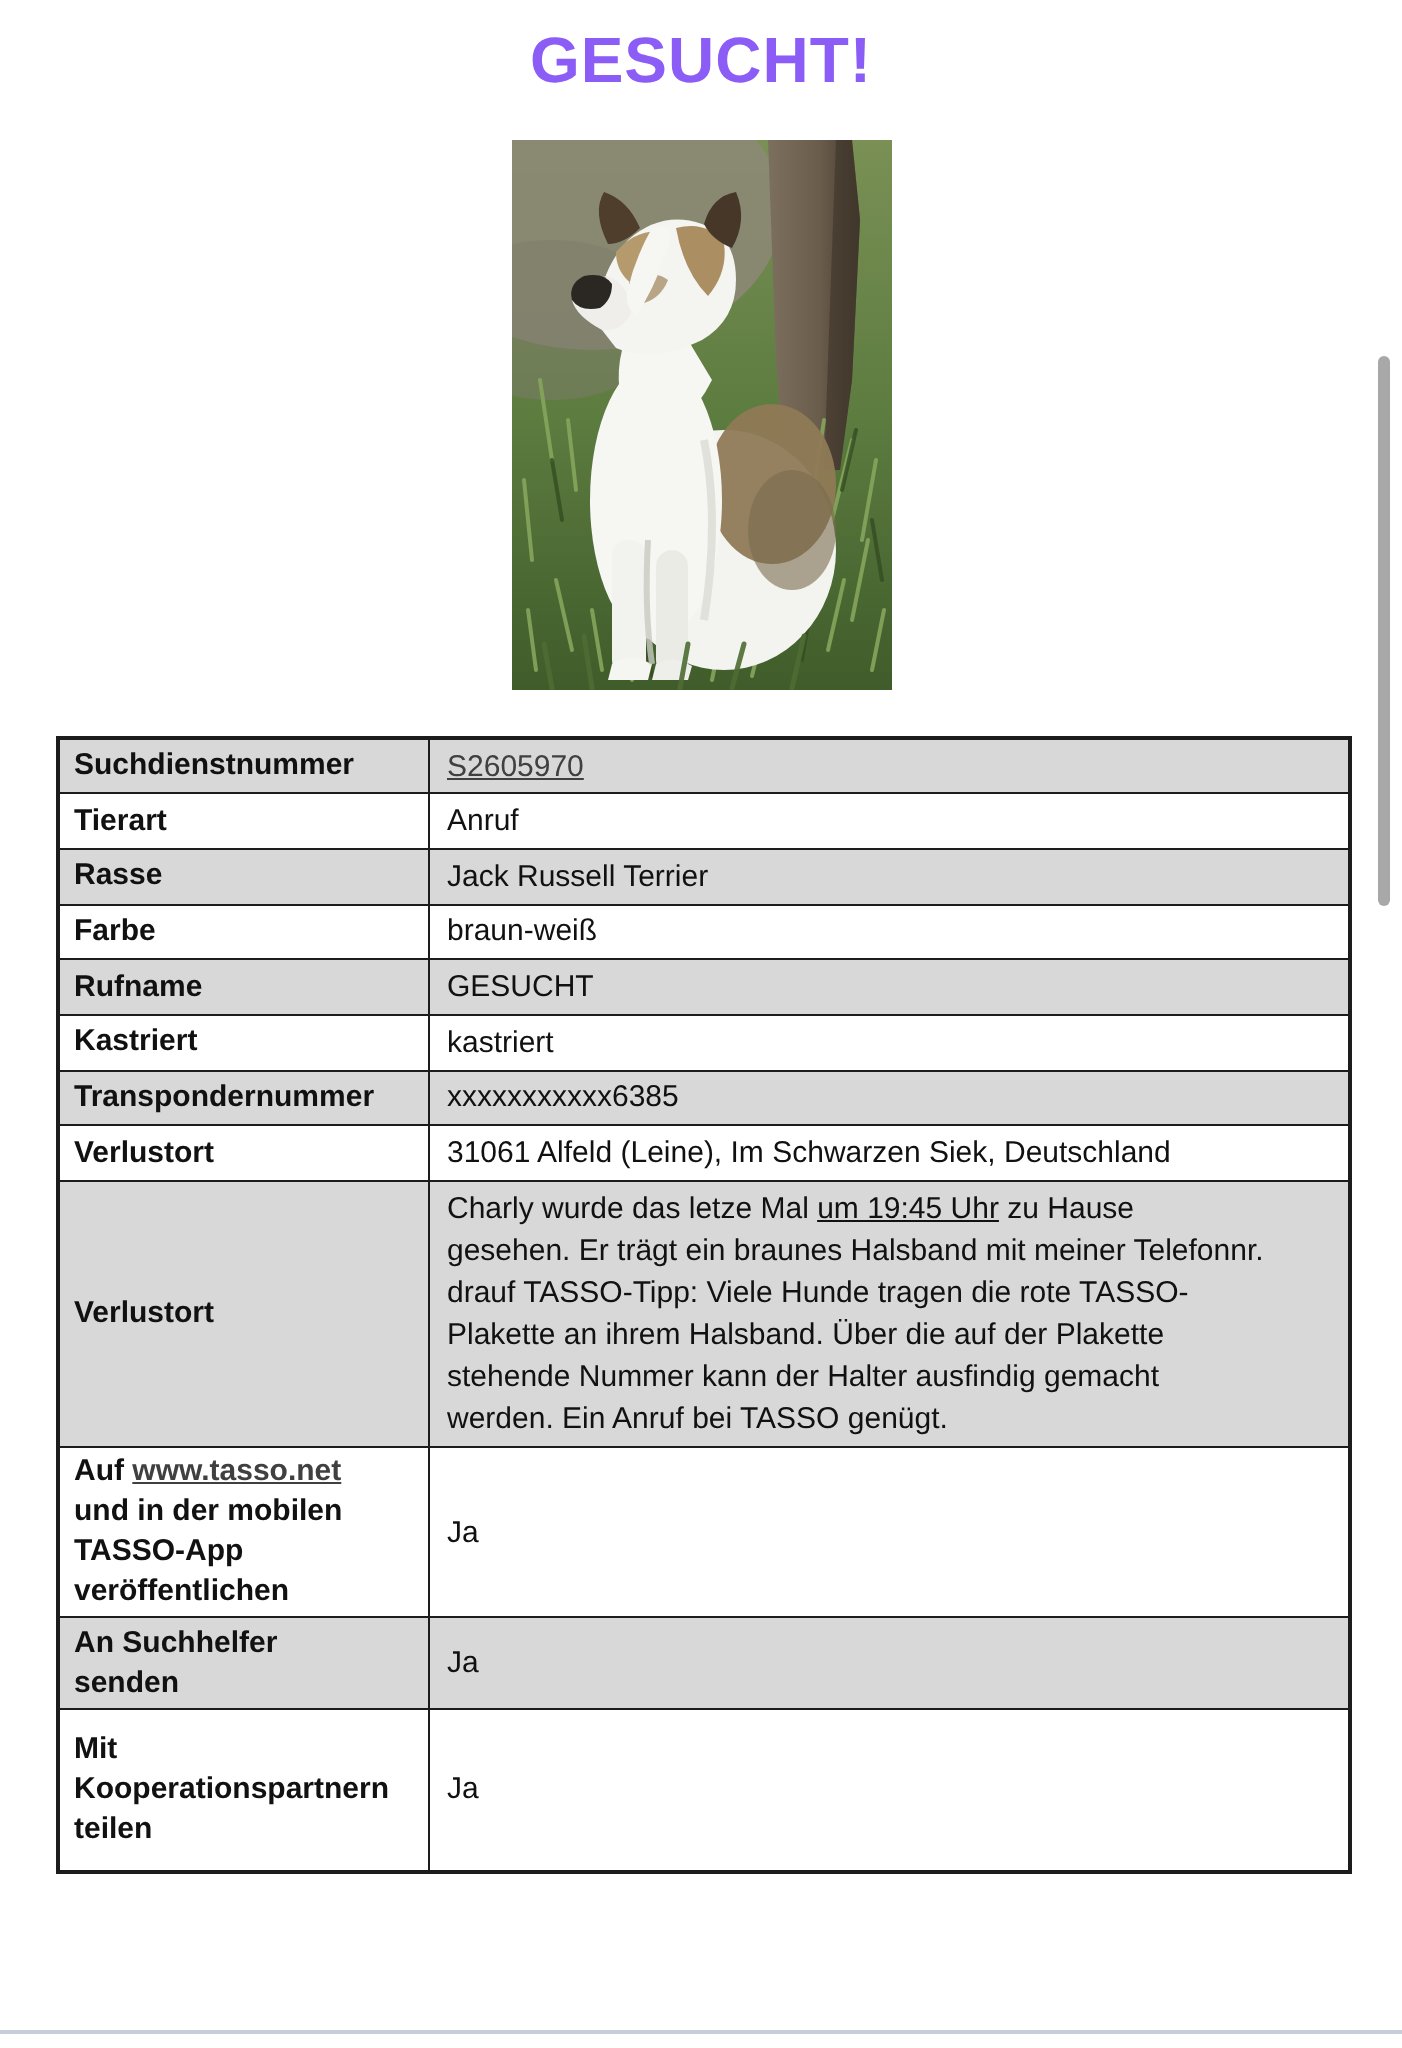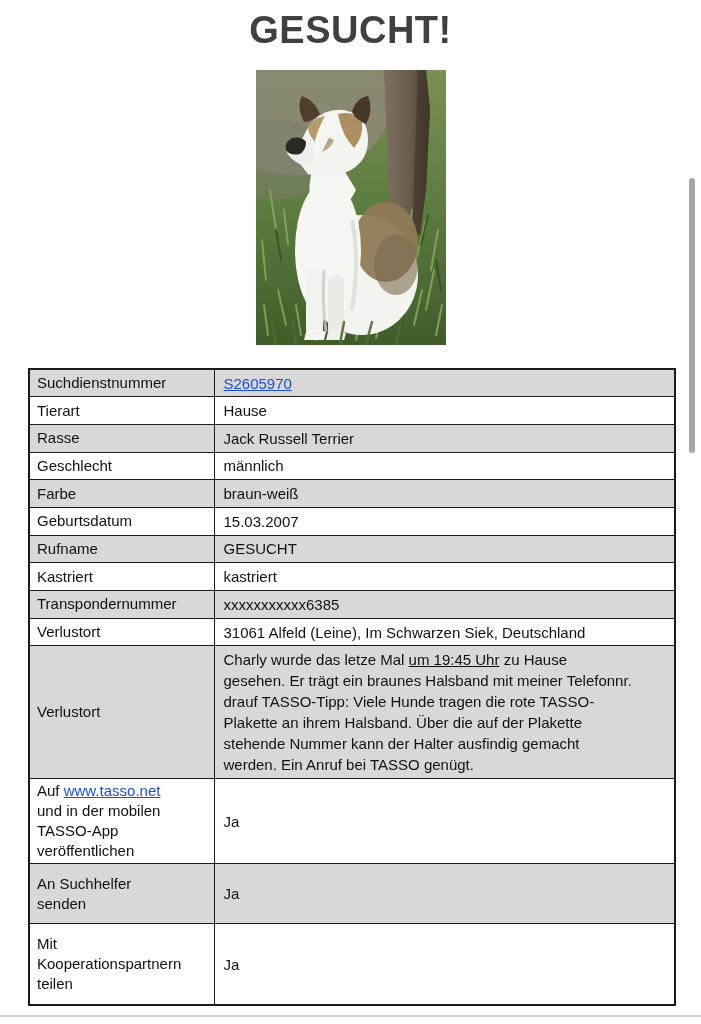--- a/index.html
+++ b/index.html
@@ -8,25 +8,25 @@
     width: 701px;
     height: 1024px;
     background: #ffffff;
     overflow: hidden;
     font-family: "Liberation Sans", sans-serif;
     color: #111;
   }
   h1#title {
     margin: 15px 0 0 0;
     text-align: center;
-    font-size: 38px;
+    font-size: 32px;
     line-height: 31px;
     font-weight: bold;
     letter-spacing: 0.5px;
-    color: #404040;
+    color: #8b5cf6;
   }
   figure#photo {
     margin: 24px auto 0 auto;
     width: 190px;
     height: 275px;
     padding: 0;
     overflow: hidden;
   }
   table#info {
     margin: 23px 0 0 28px;
@@ -38,35 +38,35 @@
   #info td {
     border: 1.5px solid #1c1c1c;
     vertical-align: middle;
     font-size: 15px;
     white-space: pre-line;
     overflow: hidden;
   }
   #info tr:nth-child(odd)  td { background: #d8d8d8; }
   #info tr:nth-child(even) td { background: #ffffff; }
   #info td.lbl {
-    font-weight: normal;
+    font-weight: bold;
     padding: 2px 4px 2px 7px;
     line-height: 20px;
   }
   #info td.val {
     padding: 2px 4px 2px 9px;
     line-height: 21px;
   }
   tr.simple  { height: 27.7px; }
   tr.remark  { height: 133px; }
   tr.publish { height: 73px; }
-  tr.helper  { height: 60px; }
+  tr.helper  { height: 46px; }
   tr.partner { height: 81px; }
   a.blue-link {
-    color: #1d4ed8;
+    color: #404040;
     text-decoration: underline;
     cursor: pointer;
   }
   span.u { text-decoration: underline; text-align: right; }
   #scrollbar-thumb {
     position: absolute;
     right: 6px;
     top: 178px;
     width: 6px;
     height: 275px;
@@ -189,37 +189,29 @@
         <col style="width:185px">
         <col>
       </colgroup>
     <tbody>
       <tr class="simple">
         <td class="lbl">Suchdienstnummer</td>
         <td class="val"><a class="blue-link">S2605970</a></td>
       </tr>
       <tr class="simple">
         <td class="lbl">Tierart</td>
-        <td class="val">Hause</td>
+        <td class="val">Anruf</td>
       </tr>
       <tr class="simple">
         <td class="lbl">Rasse</td>
         <td class="val">Jack Russell Terrier</td>
       </tr>
       <tr class="simple">
-        <td class="lbl">Geschlecht</td>
-        <td class="val">männlich</td>
-      </tr>
-      <tr class="simple">
         <td class="lbl">Farbe</td>
         <td class="val">braun-weiß</td>
-      </tr>
-      <tr class="simple">
-        <td class="lbl">Geburtsdatum</td>
-        <td class="val">15.03.2007</td>
       </tr>
       <tr class="simple">
         <td class="lbl">Rufname</td>
         <td class="val">GESUCHT</td>
       </tr>
       <tr class="simple">
         <td class="lbl">Kastriert</td>
         <td class="val">kastriert</td>
       </tr>
       <tr class="simple">

